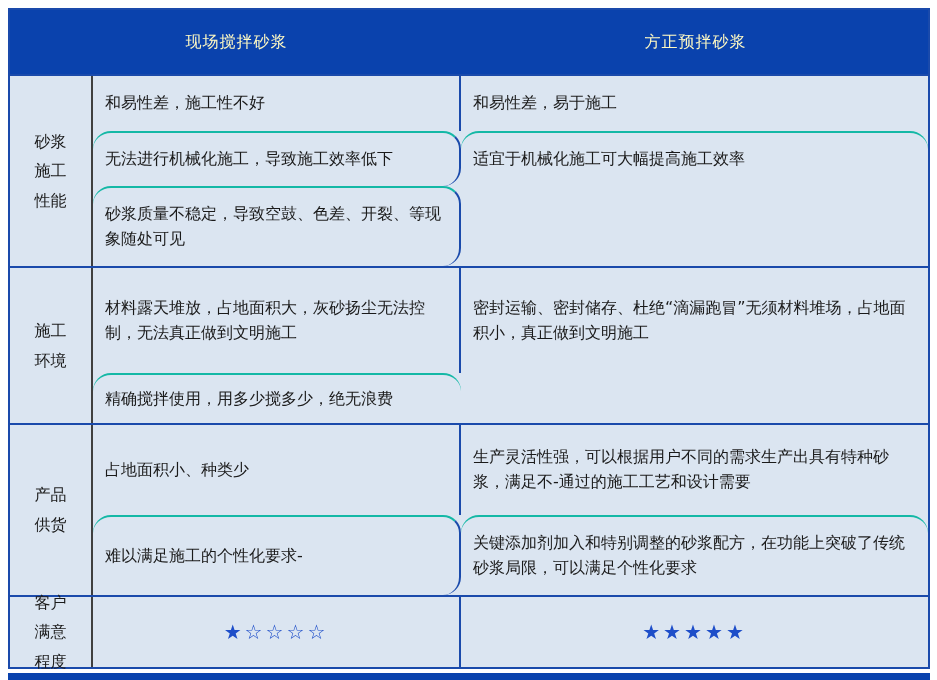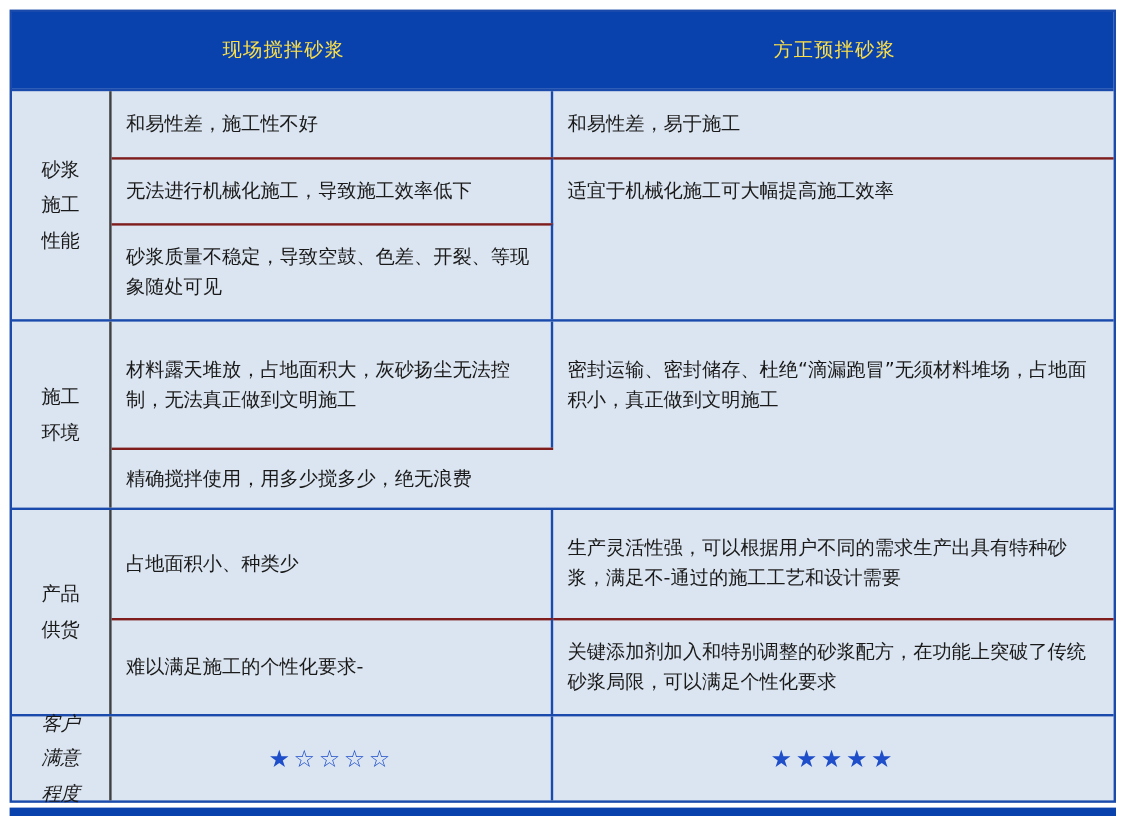--- a/index.html
+++ b/index.html
@@ -10,21 +10,21 @@
   }
   .page{position:absolute;left:8px;top:8px;width:922px;}
   .cmp-table{
     width:922px;box-sizing:border-box;
     border:2px solid #1a4aab;background:#dbe5f1;
   }
   
   .thead{display:flex;height:64px;background:#0a42ad;}
   .thead .hcell{
     display:flex;align-items:center;justify-content:center;
-    color:#fde047;font-size:16px;letter-spacing:1px;
+    color:#fef9c3;font-size:16px;letter-spacing:1px;
   }
   .thead .hcell.h1{width:453px;}
   .thead .hcell.h2{flex:1;}
   
   .group{
     display:grid;
     grid-template-columns:83px 368px 1fr;
     border-top:2px solid #1a4aab;
   }
   .g1{grid-template-rows:55px 55px 80px;}
@@ -33,28 +33,28 @@
   .g4{grid-template-rows:70px;}
   .glabel{
     grid-column:1;
     display:flex;align-items:center;justify-content:center;
     text-align:center;white-space:pre-line;line-height:1.85;
     border-right:2px solid #404040;
   }
   .g1 .glabel{grid-row:1 / span 3;}
   .g2 .glabel{grid-row:1 / span 2;}
   .g3 .glabel{grid-row:1 / span 2;}
-  .g4 .glabel{grid-row:1;font-style:italic;}
+  .g4 .glabel{grid-row:1;}
   .cell{
     display:flex;align-items:center;
     padding:6px 12px;box-sizing:border-box;
     line-height:1.55;
   }
   .cell.cl{border-right:2px solid #1a4aab;}
-  .cell.bt{border-top:2px solid #7f1d1d;}
+  .cell.bt{border-top:2px solid #14b8a6;border-radius:18px;}
   .cell.stars{justify-content:center;padding:0;}
   .star-text{
     font-size:20px;letter-spacing:3px;color:#1e4ec9;
     line-height:1;
   }
   
   .bottom-bar{
     width:922px;height:10px;background:#0a42ad;margin-top:4px;
   }
 </style>

